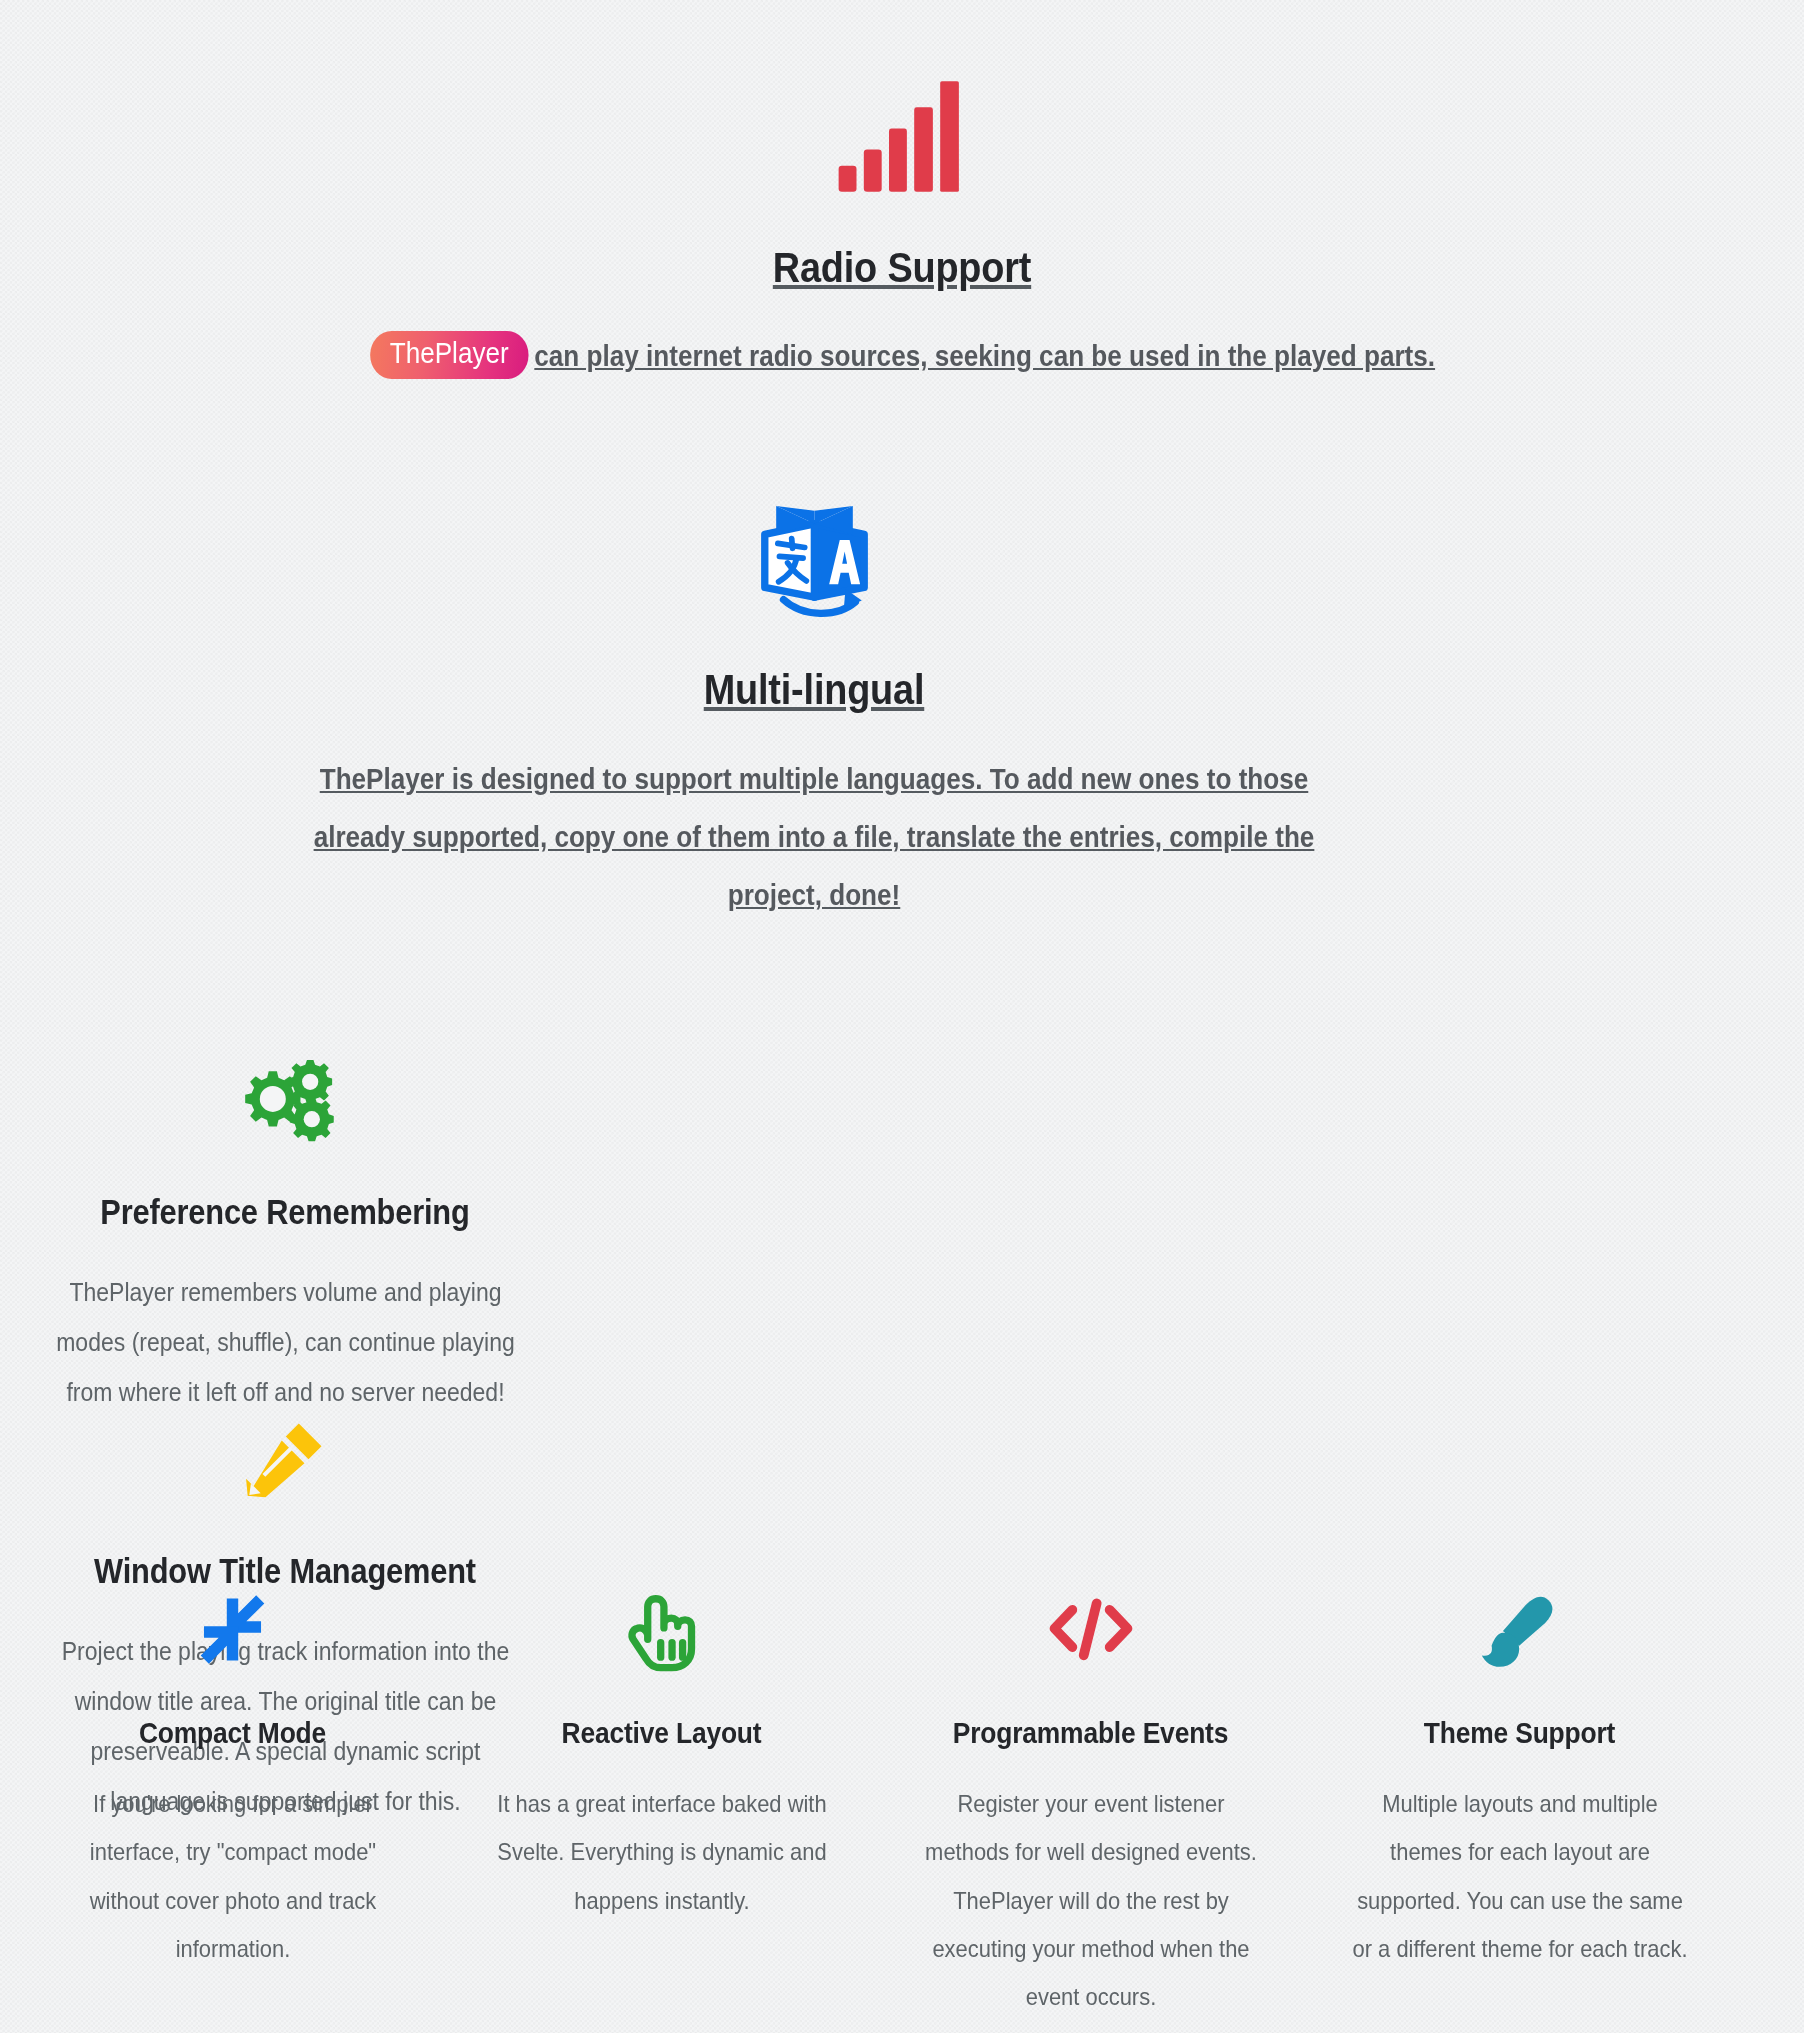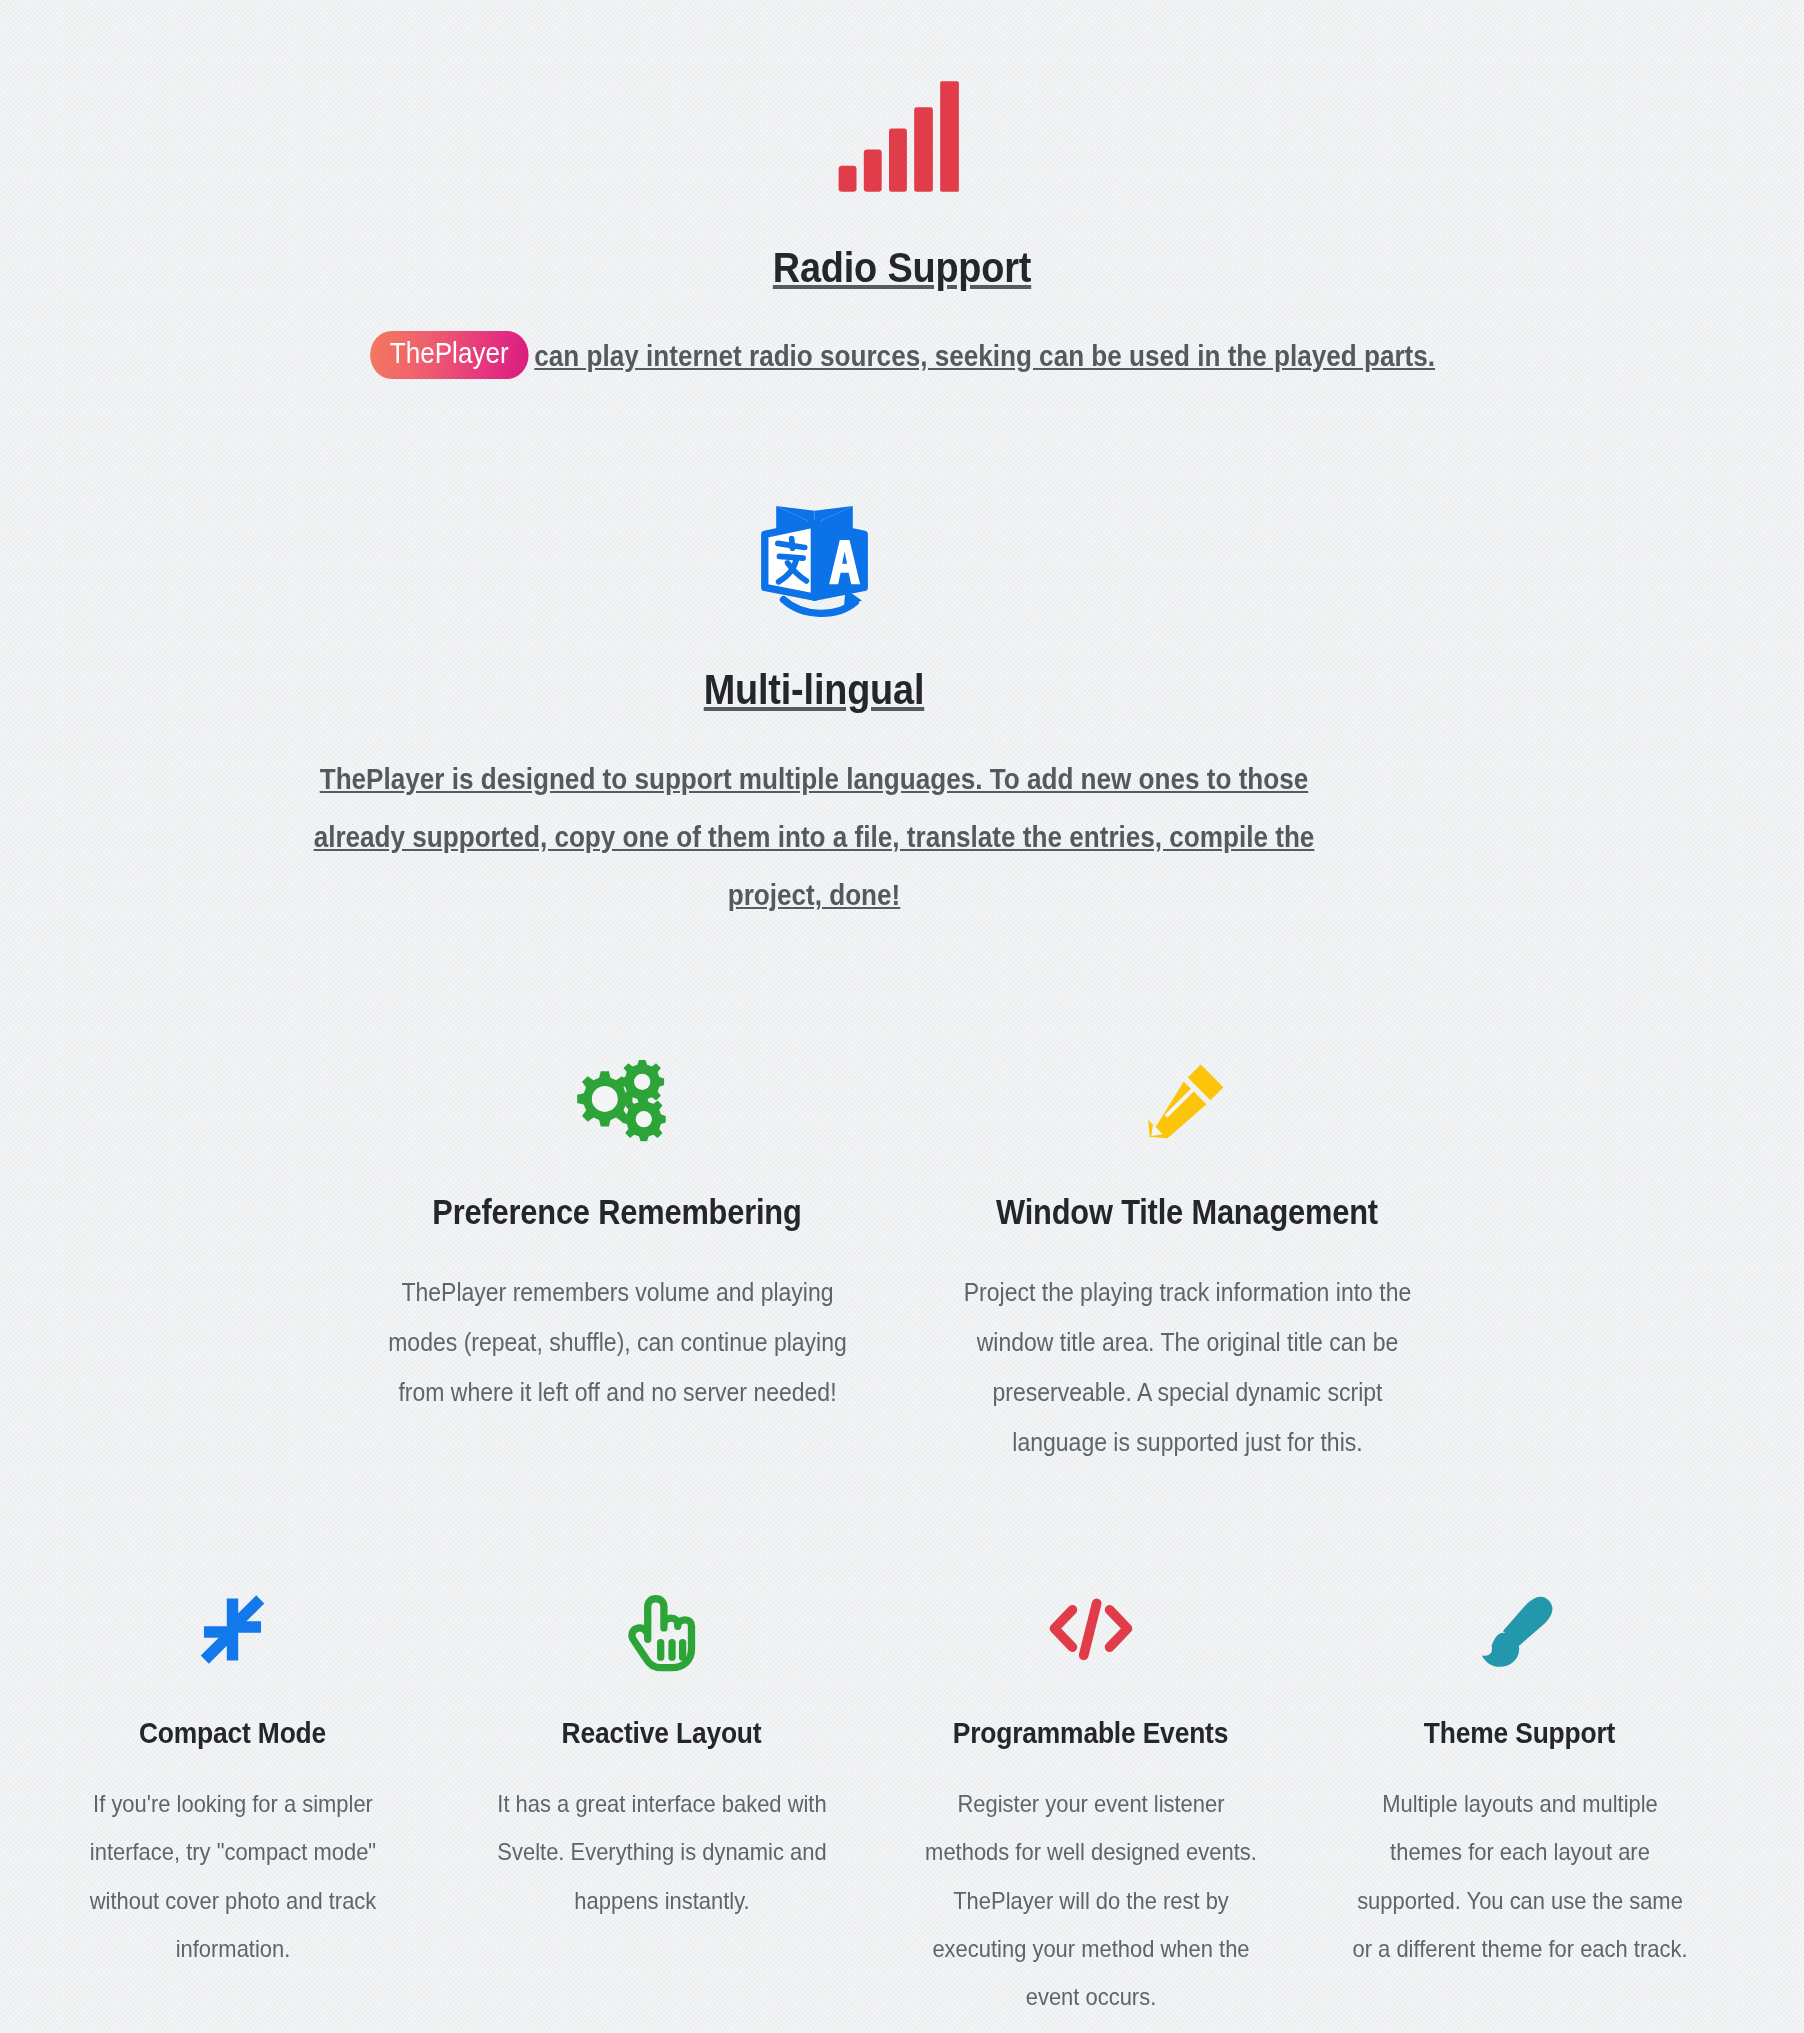--- a/index.html
+++ b/index.html
@@ -111,21 +111,22 @@
     transform-origin: center top;
   }
 
   
   #row3 {
     position: absolute;
     left: 0;
     top: 1058px;
     width: 1804px;
     display: flex;
-    justify-content: center;
+    justify-content: flex-end;
+    flex-direction: column;
   }
   #row3 .col {
     width: 570px;
     text-align: center;
   }
   #row3 .icon-wrap { height: 98px; }
   #row3 .feat-title {
     font-size: 35px;
     margin-top: 36px;
   }

